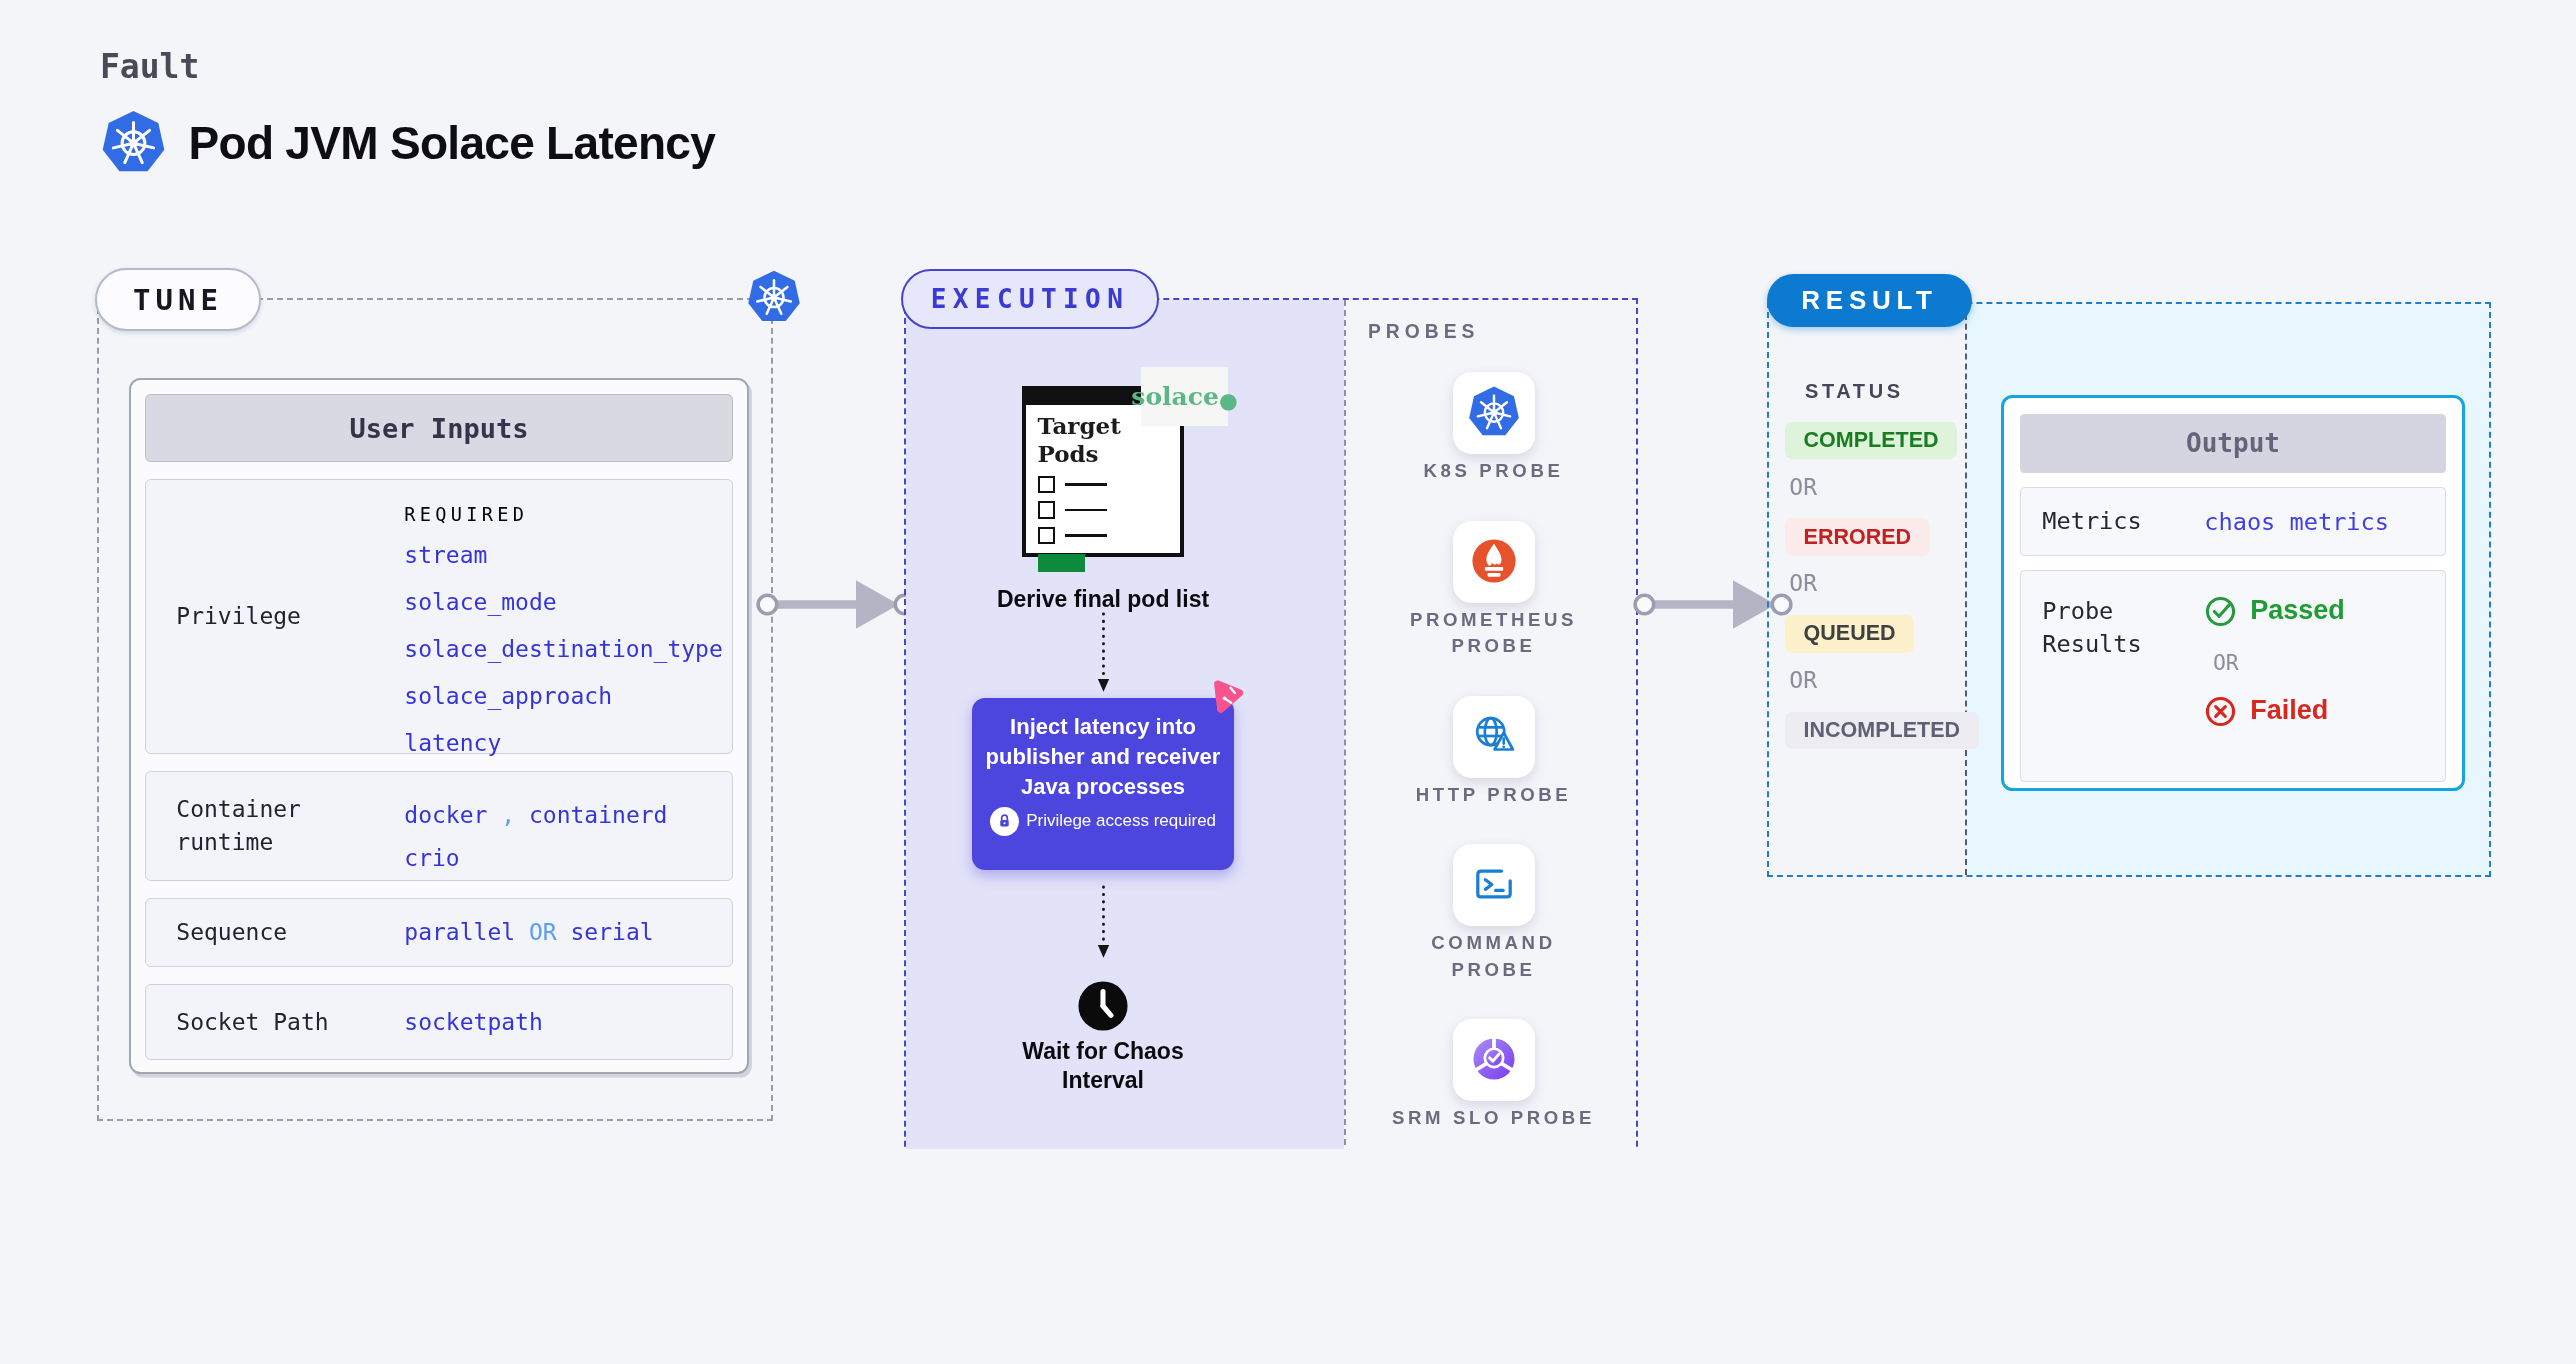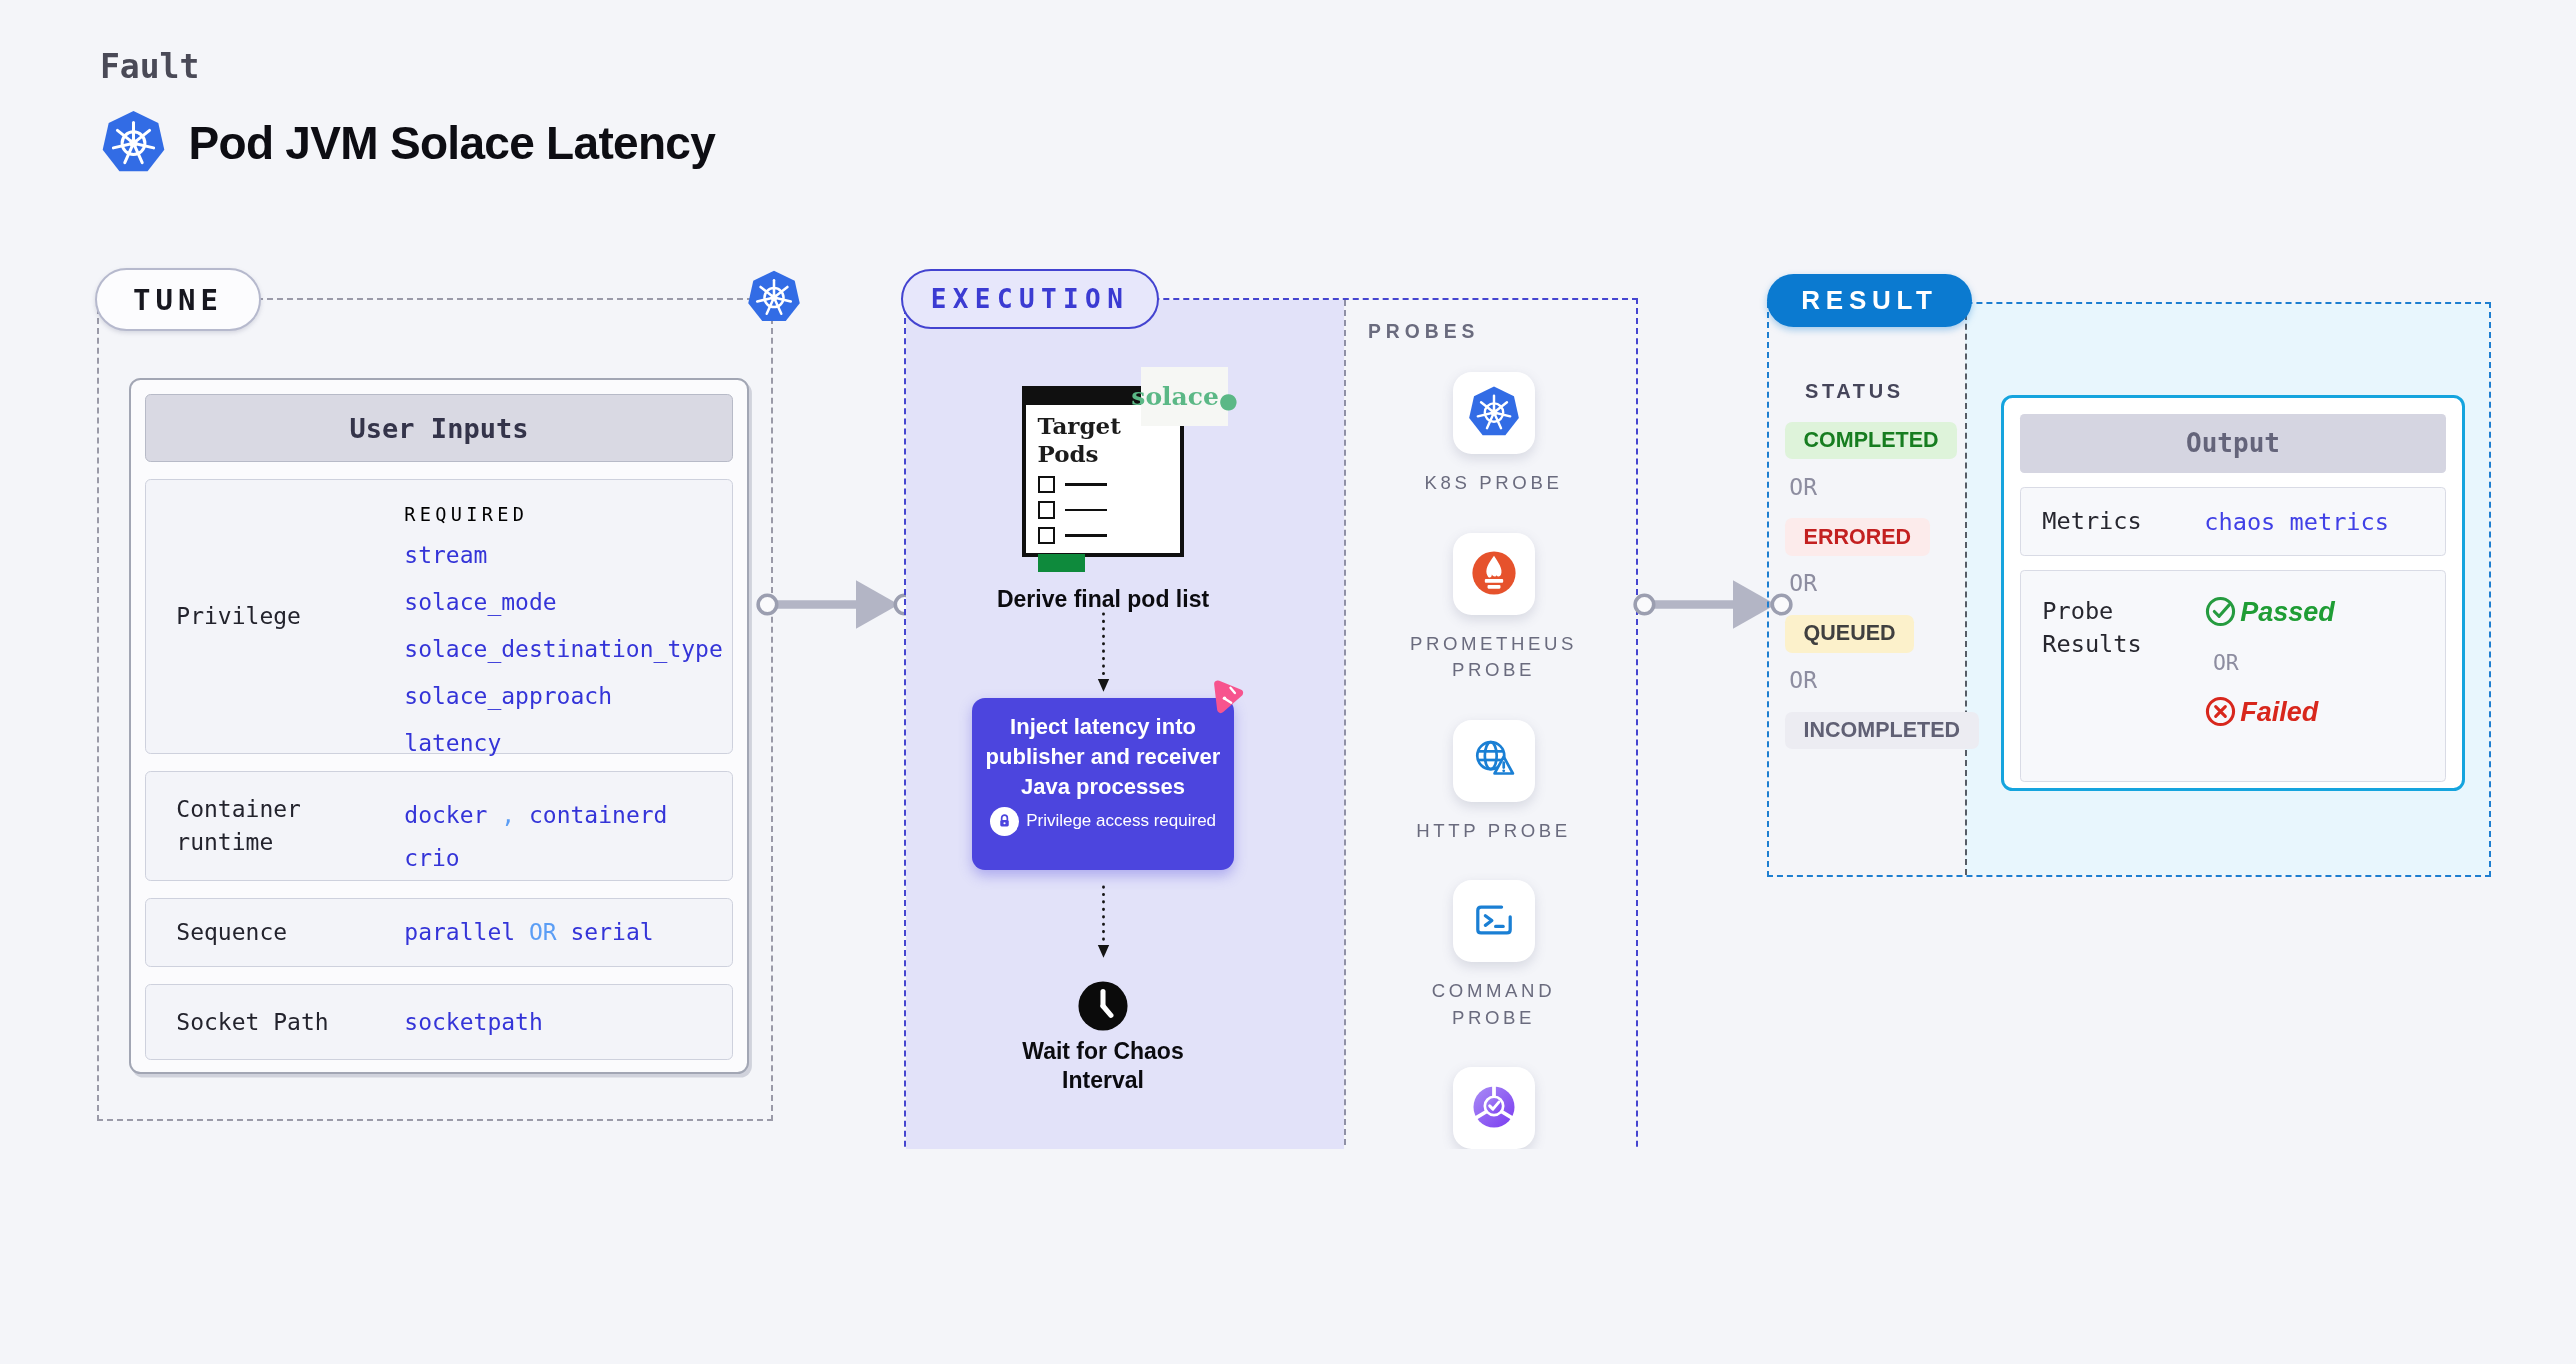--- a/index.html
+++ b/index.html
@@ -81,21 +81,21 @@
   .clock-icon{left:1077px;top:980px;width:52px;height:52px;}
   .wait-label{left:1010px;top:1037px;width:186px;text-align:center;font-weight:bold;font-size:23px;line-height:29px;color:#0b0b0f;}
 
   
   .probes-col{left:1351px;top:301px;width:285px;display:flex;flex-direction:column;align-items:center;}
   .probes-title{align-self:flex-start;margin:20px 0 29px 17px;font-weight:bold;font-size:19.3px;letter-spacing:5px;color:#6a6b7e;}
   .probe{display:flex;flex-direction:column;align-items:center;margin-bottom:36px;}
   .probe-card{width:82px;height:82px;background:#fff;border-radius:18.6px;box-shadow:0 4.3px 11.5px rgba(90,95,130,.18);
               display:flex;align-items:center;justify-content:center;}
   .probe-card svg{width:54px;height:54px;}
-  .probe-label{margin-top:16px;font-weight:400;font-size:18.6px;letter-spacing:3.6px;color:#6a6b7e;text-align:center;line-height:26.5px;width:215px;}
+  .probe-label{margin-top:4px;font-weight:700;font-size:18.6px;letter-spacing:3.6px;color:#6a6b7e;text-align:center;line-height:26.5px;width:215px;}
 
   
   .result-box{left:1767px;top:302px;width:724px;height:575px;border:2.1px dashed #1d7ed0;box-sizing:border-box;}
   .result-fill{position:absolute;left:196px;top:0;right:0;height:100%;background:#e8f6fd;}
   .result-divider{position:absolute;left:196px;top:0;height:100%;border-left:2.1px dashed #565c66;}
   .result-pill{left:1767px;top:274px;width:205px;height:53px;background:#0b7ad0;border-radius:29px;display:flex;align-items:center;
                justify-content:center;font-weight:bold;font-size:26px;letter-spacing:5.7px;color:#fff;z-index:3;
                box-shadow:0 2.9px 7.2px rgba(11,122,208,.35);}
   .status-col{left:1785px;top:380px;display:flex;flex-direction:column;align-items:flex-start;z-index:2;}
   .status-title{margin-left:20px;font-weight:bold;font-size:20px;letter-spacing:3.6px;color:#45455a;}
@@ -108,21 +108,21 @@
 
   .output-card{left:2001px;top:395px;width:464px;height:396px;background:#fff;border:3.6px solid #15a4de;border-radius:11.5px;
                box-sizing:border-box;padding:15.8px;z-index:2;}
   .output-header{height:59px;background:#d5d5e1;border-radius:4.3px;display:flex;align-items:center;justify-content:center;
                  font-family:"DejaVu Sans Mono",monospace;font-weight:bold;font-size:26px;color:#64647a;}
   .out-row{border:1.4px solid #d9dbe5;background:#f7f8fb;border-radius:4.3px;box-sizing:border-box;margin-top:14.3px;display:flex;}
   .out-metrics{height:69px;align-items:center;padding-left:21.5px;}
   .out-label{font-family:"DejaVu Sans Mono",monospace;font-size:23.6px;color:#27272f;width:162px;line-height:33px;}
   .out-value{font-family:"DejaVu Sans Mono",monospace;font-size:23.6px;color:#4040e6;}
   .out-results{height:212px;padding:24px 0 0 21.5px;}
-  .res-line{display:flex;align-items:center;gap:3px;font-style:italic;}
+  .res-line{display:flex;gap:13px;}
   .res-line svg{width:33px;height:33px;}
   .passed-text{font-weight:bold;font-size:27px;color:#1f9d35;}
   .failed-text{font-weight:bold;font-size:27px;color:#d8271c;}
   .or-output{margin:20px 0 20px 8.6px;font-family:"DejaVu Sans Mono",monospace;font-size:21.5px;color:#8d8da0;}
 </style>
 </head>
 <body>
 
 <div class="canvas">
 

